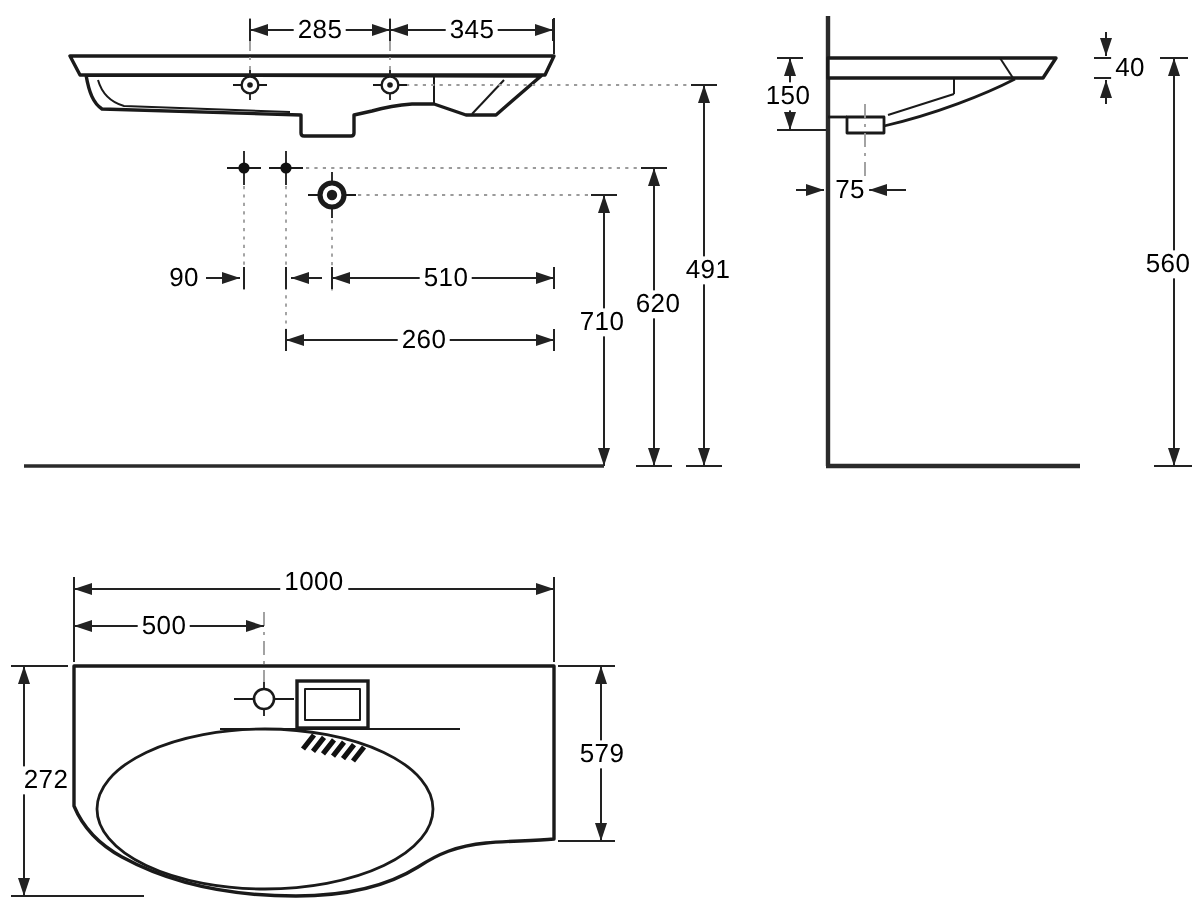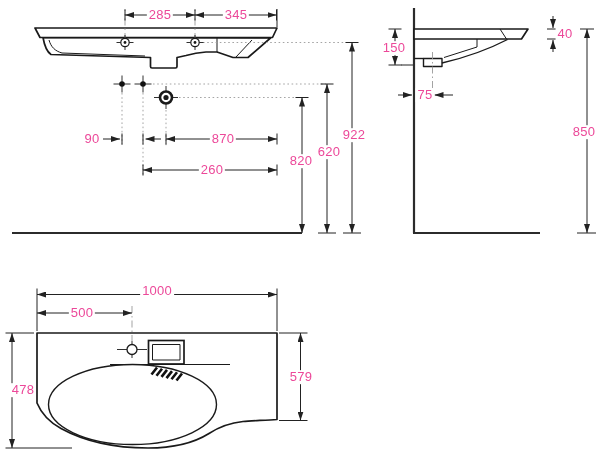--- a/index.html
+++ b/index.html
@@ -1,20 +1,20 @@
 <!DOCTYPE html>
 <html><head>
 <meta charset="utf-8">
 <style>
   html,body{margin:0;padding:0;background:#fff;}
   #canvas{position:relative;width:600px;height:451px;background:#ffffff;overflow:hidden;
           font-family:"Liberation Sans",sans-serif;}
   #canvas svg{position:absolute;left:0;top:0;}
   .dim{position:absolute;transform:translate(-50%,-50%);font-size:13px;line-height:1.05;
-       color:#ec4899;background:#fff;padding:0 2px;white-space:nowrap;letter-spacing:.2px;}
+       color:#000000;background:#fff;padding:0 2px;white-space:nowrap;letter-spacing:.2px;}
   .outline{fill:#fff;stroke:#1a1a1a;stroke-width:1.7;stroke-linejoin:round;}
   .thin{fill:none;stroke:#1a1a1a;stroke-width:1;stroke-linejoin:round;}
   .mid{fill:none;stroke:#1a1a1a;stroke-width:1.4;stroke-linejoin:round;}
   .wallline{stroke:#2b2b2b;stroke-width:2.2;fill:none;}
   .floorline{stroke:#2b2b2b;stroke-width:1.8;fill:none;}
   .dimline{stroke:#222;stroke-width:1;fill:none;}
   .tick{stroke:#222;stroke-width:1;fill:none;}
   .dot{stroke:#9b9b9b;stroke-width:.9;fill:none;stroke-dasharray:1.6,2.6;}
   .cl{stroke:#999;stroke-width:.9;fill:none;stroke-dasharray:7,3,1.5,3;}
   .cross{stroke:#1a1a1a;stroke-width:.9;fill:none;}
@@ -154,28 +154,28 @@
 
       <path class="tick" d="M279,333 H307.5 M279,420.5 H307.5"></path>
       <path class="dimline" d="M300.5,333 V420.5" marker-start="url(#ah)" marker-end="url(#ah)"></path>
     </g>
   </g>
 </svg>
 
   <span class="dim" style="left:160px;top:15px">285</span>
   <span class="dim" style="left:236px;top:15px">345</span>
   <span class="dim" style="left:92px;top:139px">90</span>
-  <span class="dim" style="left:223px;top:139px">870</span>
+  <span class="dim" style="left:223px;top:139px">510</span>
   <span class="dim" style="left:212px;top:170px">260</span>
-  <span class="dim" style="left:301px;top:161px">820</span>
+  <span class="dim" style="left:301px;top:161px">710</span>
   <span class="dim" style="left:329px;top:152px">620</span>
-  <span class="dim" style="left:354px;top:135px">922</span>
+  <span class="dim" style="left:354px;top:135px">491</span>
 
   <span class="dim" style="left:394px;top:48px">150</span>
   <span class="dim" style="left:565px;top:34px">40</span>
   <span class="dim" style="left:425px;top:95px">75</span>
-  <span class="dim" style="left:584px;top:132px">850</span>
+  <span class="dim" style="left:584px;top:132px">560</span>
 
   <span class="dim" style="left:157px;top:291px">1000</span>
   <span class="dim" style="left:82px;top:313px">500</span>
-  <span class="dim" style="left:23px;top:390px">478</span>
+  <span class="dim" style="left:23px;top:390px">272</span>
   <span class="dim" style="left:301px;top:377px">579</span>
 </div>
 
 </body></html>

